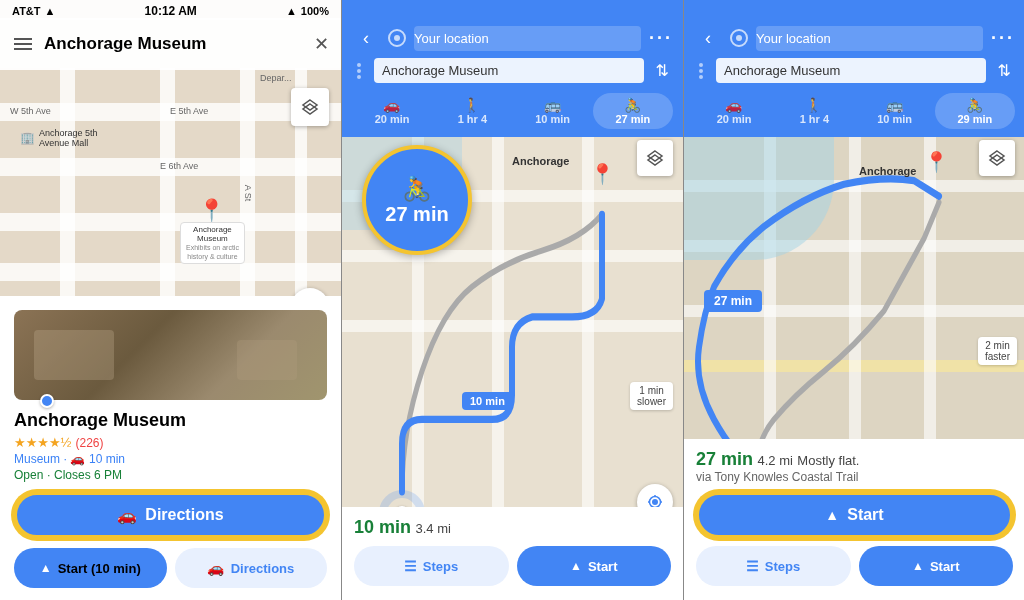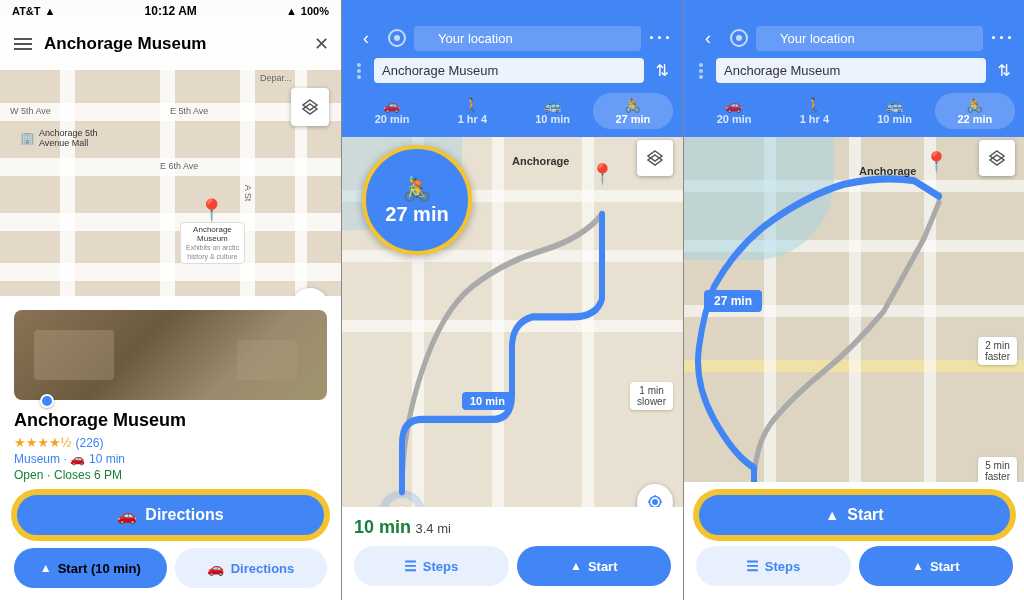--- a/index.html
+++ b/index.html
@@ -157,21 +157,21 @@
       font-size: 18px;
       font-weight: 700;
       color: #000;
       margin-bottom: 4px;
     }
     .info-rating {
       display: flex; align-items: center; gap: 4px;
       margin-bottom: 2px;
     }
     .stars { color: #f4a420; font-size: 13px; }
-    .rating-count { color: #3b82f6; font-size: 12px; }
+    .rating-count { color: #ef4444; font-size: 12px; }
     .info-meta { color: #3b82f6; font-size: 12px; margin-bottom: 2px; }
     .info-hours { color: #188038; font-size: 12px; margin-bottom: 10px; }
 
     
     .directions-big-btn {
       width: 100%;
       height: 46px;
       background: #4285f4;
       border-radius: 23px;
       display: flex; align-items: center; justify-content: center;
@@ -241,21 +241,21 @@
       width: 28px; height: 28px;
       display: flex; align-items: center; justify-content: center;
       color: #fff;
       font-size: 18px;
     }
     .nav-location-row {
       flex: 1;
       display: flex; align-items: center;
       background: rgba(255,255,255,0.2);
       border-radius: 4px;
-      padding: 5px 24px;
+      padding: 5px 0;
       gap: 6px;
     }
     .nav-location-text { color: #fff; font-size: 13px; font-weight: 500; flex: 1; }
     .nav-more-btn { color: #fff; font-size: 18px; font-weight: 700; letter-spacing: 2px; }
 
     .nav-bar-route {
       display: flex;
       align-items: center;
       padding: 0 10px 6px;
       gap: 8px;
@@ -746,21 +746,21 @@
       <div class="transport-tab">
         <span class="transport-tab-icon">🚶</span>
         <span class="transport-tab-time">1 hr 4</span>
       </div>
       <div class="transport-tab">
         <span class="transport-tab-icon">🚌</span>
         <span class="transport-tab-time">10 min</span>
       </div>
       <div class="transport-tab active">
         <span class="transport-tab-icon">🚴</span>
-        <span class="transport-tab-time">22 min</span>
+        <span class="transport-tab-time">29 min</span>
       </div>
     </div>
   </div>
 
   <div class="map-area">
 
     <div style="position:absolute;top:0;left:0;right:0;bottom:0;background:#ddd5c2;"></div>
 
     <div style="position:absolute;top:0;left:0;right:0;bottom:0;">
       <div style="position:absolute;top:50px;left:0;right:0;height:12px;background:#fff;opacity:0.6;"></div>
@@ -807,20 +807,26 @@
         <circle cx="8" cy="8" r="5.5" fill="none" stroke="#4285f4" stroke-width="1.5"></circle>
         <line x1="8" y1="1" x2="8" y2="3" stroke="#4285f4" stroke-width="1.5"></line>
         <line x1="8" y1="13" x2="8" y2="15" stroke="#4285f4" stroke-width="1.5"></line>
         <line x1="1" y1="8" x2="3" y2="8" stroke="#4285f4" stroke-width="1.5"></line>
         <line x1="13" y1="8" x2="15" y2="8" stroke="#4285f4" stroke-width="1.5"></line>
       </svg>
     </div>
   </div>
 
   <div class="bottom-bar">
+    <div class="bottom-bar-info">
+      <span class="bottom-bar-time">27 min</span>
+      <span class="bottom-bar-dist">4.2 mi</span>
+      <span class="bottom-bar-dist">Mostly flat.</span>
+      <div class="bottom-bar-sub">via Tony Knowles Coastal Trail</div>
+    </div>
 
     <div class="start-btn-large">
       <span style="color:#fff;font-size:14px;">▲</span>
       <span>Start</span>
     </div>
     <div class="bottom-bar-actions">
       <div class="steps-btn">
         <span style="color:#4285f4;font-size:14px;">☰</span>
         <span>Steps</span>
       </div>

